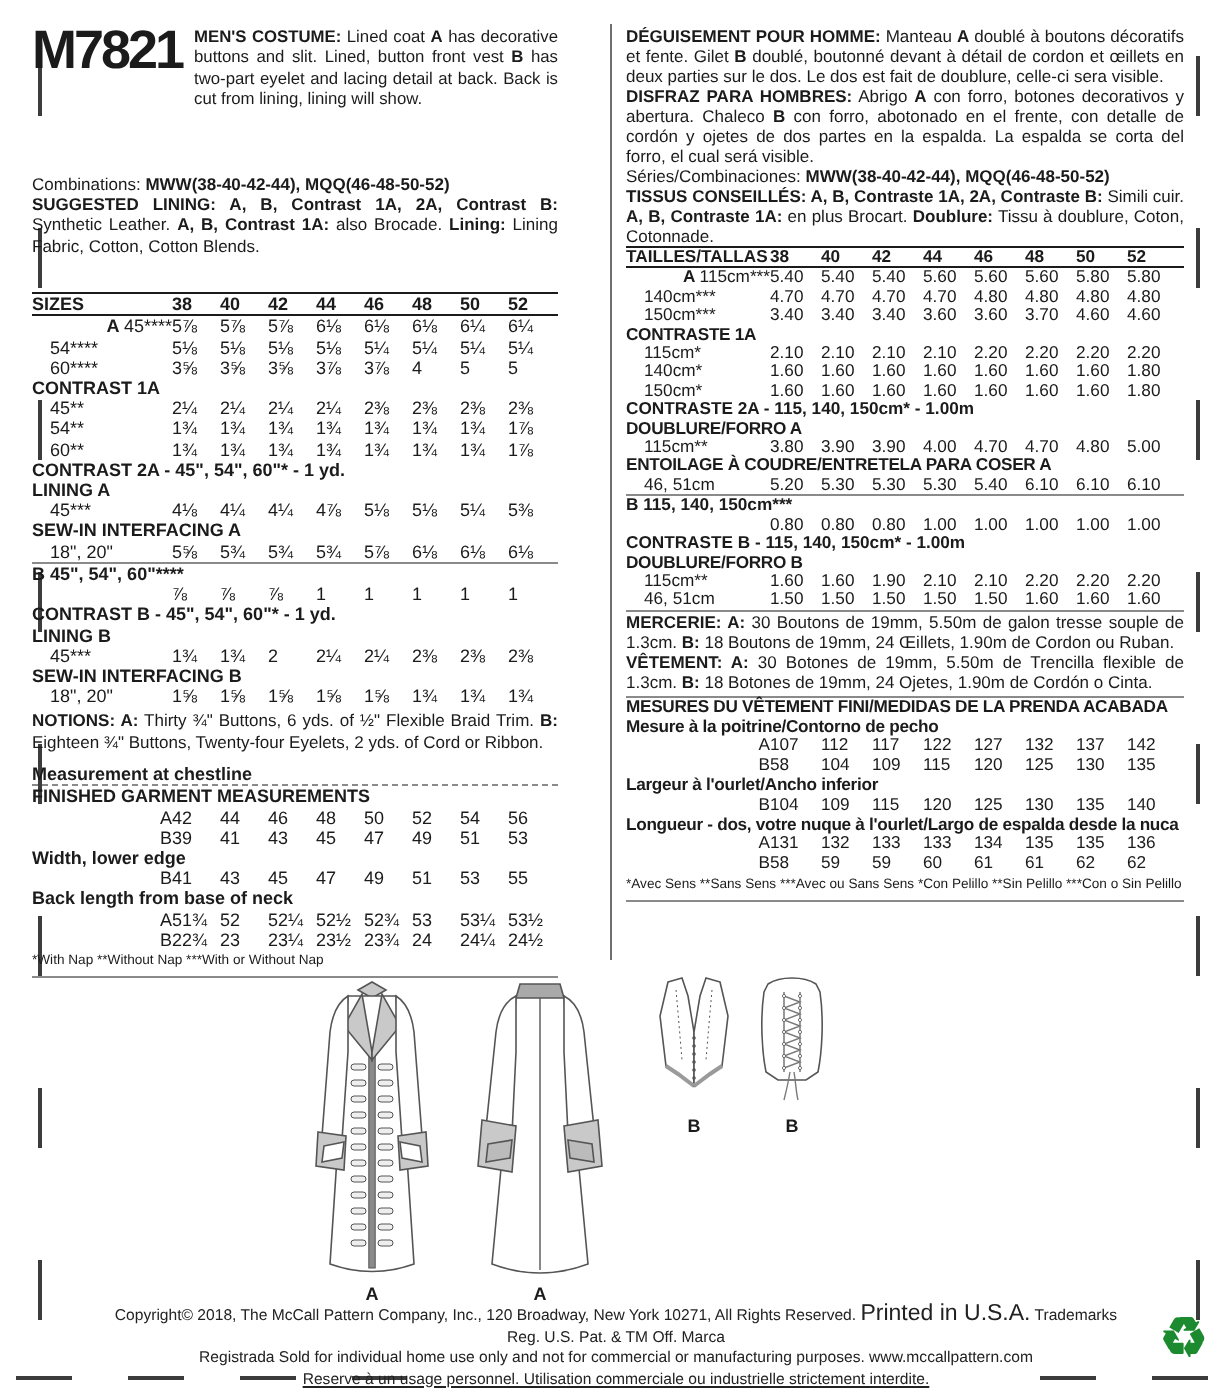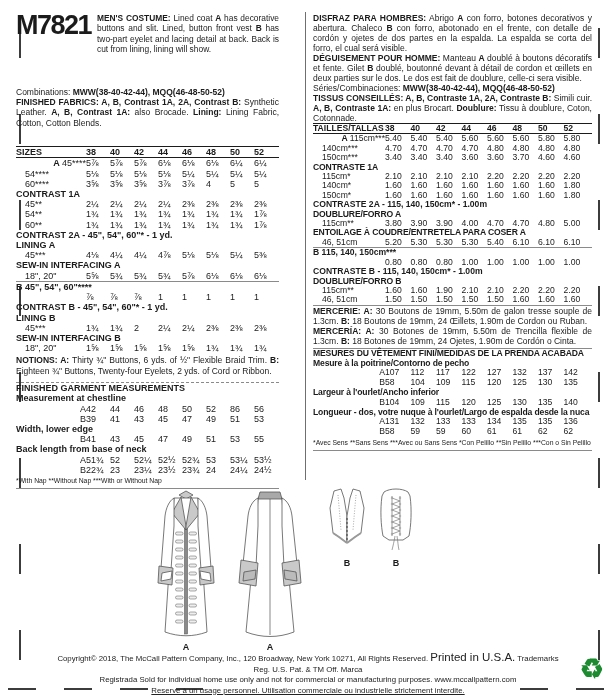--- a/index.html
+++ b/index.html
@@ -69,21 +69,21 @@
   <div class="hmarks l"></div>
   <div class="hmarks r"></div>
   <div class="col-divider"></div>
 
   <div class="col left">
     <div class="header-row">
       <div class="pattern-number">M7821</div>
       <p class="para desc"><span class="b">MEN'S COSTUME:</span><span> Lined coat </span><span class="b">A</span><span> has decorative buttons and slit. Lined, button front vest </span><span class="b">B</span><span> has two-part eyelet and lacing detail at back. Back is cut from lining, lining will show.</span></p>
     </div>
     <p class="para"><span>Combinations: </span><span class="b">MWW(38-40-42-44), MQQ(46-48-50-52)</span></p>
-    <p class="para"><span class="b">FINISHED FABRICS: A, B, Contrast 1A, 2A, Contrast B:</span><span> Synthetic Leather. </span><span class="b">A, B, Contrast 1A:</span><span> also Brocade. </span><span class="b">Lining:</span><span> Lining Fabric, Cotton, Cotton Blends.</span></p>
+    <p class="para"><span class="b">SUGGESTED LINING: A, B, Contrast 1A, 2A, Contrast B:</span><span> Synthetic Leather. </span><span class="b">A, B, Contrast 1A:</span><span> also Brocade. </span><span class="b">Lining:</span><span> Lining Fabric, Cotton, Cotton Blends.</span></p>
     <div class="table yard-en">
         <div class="trow row-head">
           <span class="tlabel">SIZES</span>
           <span class="cell">38</span>
           <span class="cell">40</span>
           <span class="cell">42</span>
           <span class="cell">44</span>
           <span class="cell">46</span>
           <span class="cell">48</span>
           <span class="cell">50</span>
@@ -230,35 +230,35 @@
           <span class="cell">1⅝</span>
           <span class="cell">1⅝</span>
           <span class="cell">1⅝</span>
           <span class="cell">1¾</span>
           <span class="cell">1¾</span>
           <span class="cell">1¾</span>
         </div>
       </div>
     <p class="para notions"><span class="b">NOTIONS: A:</span><span> Thirty ¾" Buttons, 6 yds. of ½" Flexible Braid Trim. </span><span class="b">B:</span><span> Eighteen ¾" Buttons, Twenty-four Eyelets, 2 yds. of Cord or Ribbon.</span></p>
     <div class="table fin noind">
+        <div class="trow row-section">
+          <span class="tlabel">Measurement at chestline</span>
+        </div>
         <div class="trow row-section rule-dash">
           <span class="tlabel">FINISHED GARMENT MEASUREMENTS</span>
-        </div>
-        <div class="trow row-section">
-          <span class="tlabel">Measurement at chestline</span>
         </div>
         <div class="trow row-data">
           <span class="tlabel">A</span>
           <span class="cell">42</span>
           <span class="cell">44</span>
           <span class="cell">46</span>
           <span class="cell">48</span>
           <span class="cell">50</span>
           <span class="cell">52</span>
-          <span class="cell">86</span>
+          <span class="cell">54</span>
           <span class="cell">56</span>
         </div>
         <div class="trow row-data">
           <span class="tlabel">B</span>
           <span class="cell">39</span>
           <span class="cell">41</span>
           <span class="cell">43</span>
           <span class="cell">45</span>
           <span class="cell">47</span>
           <span class="cell">49</span>
@@ -302,22 +302,22 @@
           <span class="cell">23¾</span>
           <span class="cell">24</span>
           <span class="cell">24¼</span>
           <span class="cell">24½</span>
         </div>
       </div>
     <p class="footnote">*With Nap **Without Nap ***With or Without Nap</p>
   </div>
 
   <div class="col right">
+    <p class="para"><span class="b">DÉGUISEMENT POUR HOMME:</span><span> Manteau </span><span class="b">A</span><span> doublé à boutons décoratifs et fente. Gilet </span><span class="b">B</span><span> doublé, boutonné devant à détail de cordon et œillets en deux parties sur le dos. Le dos est fait de doublure, celle-ci sera visible.</span></p>
     <p class="para"><span class="b">DISFRAZ PARA HOMBRES:</span><span> Abrigo </span><span class="b">A</span><span> con forro, botones decorativos y abertura. Chaleco </span><span class="b">B</span><span> con forro, abotonado en el frente, con detalle de cordón y ojetes de dos partes en la espalda. La espalda se corta del forro, el cual será visible.</span></p>
-    <p class="para"><span class="b">DÉGUISEMENT POUR HOMME:</span><span> Manteau </span><span class="b">A</span><span> doublé à boutons décoratifs et fente. Gilet </span><span class="b">B</span><span> doublé, boutonné devant à détail de cordon et œillets en deux parties sur le dos. Le dos est fait de doublure, celle-ci sera visible.</span></p>
     <p class="para"><span>Séries/Combinaciones: </span><span class="b">MWW(38-40-42-44), MQQ(46-48-50-52)</span></p>
     <p class="para"><span class="b">TISSUS CONSEILLÉS: A, B, Contraste 1A, 2A, Contraste B:</span><span> Simili cuir. </span><span class="b">A, B, Contraste 1A:</span><span> en plus Brocart. </span><span class="b">Doublure:</span><span> Tissu à doublure, Coton, Cotonnade.</span></p>
     <div class="table metric">
         <div class="trow row-head">
           <span class="tlabel">TAILLES/TALLAS</span>
           <span class="cell">38</span>
           <span class="cell">40</span>
           <span class="cell">42</span>
           <span class="cell">44</span>
           <span class="cell">46</span>
@@ -462,21 +462,21 @@
           <span class="cell">1.50</span>
           <span class="cell">1.50</span>
           <span class="cell">1.50</span>
           <span class="cell">1.50</span>
           <span class="cell">1.60</span>
           <span class="cell">1.60</span>
           <span class="cell">1.60</span>
         </div>
       </div>
     <p class="para rule-top"><span class="b">MERCERIE: A:</span><span> 30 Boutons de 19mm, 5.50m de galon tresse souple de 1.3cm. </span><span class="b">B:</span><span> 18 Boutons de 19mm, 24 Œillets, 1.90m de Cordon ou Ruban.</span></p>
-    <p class="para"><span class="b">MERCERÍA: A:</span><span> 30 Botones de 19mm, 5.50m de Trencilla flexible de 1.3cm. </span><span class="b">B:</span><span> 18 Botones de 19mm, 24 Ojetes, 1.90m de Cordón o Cinta.</span></p>
+    <p class="para"><span class="b">VÊTEMENT: A:</span><span> 30 Botones de 19mm, 5.50m de Trencilla flexible de 1.3cm. </span><span class="b">B:</span><span> 18 Botones de 19mm, 24 Ojetes, 1.90m de Cordón o Cinta.</span></p>
     <div class="table fin metric noind">
         <div class="trow row-section rule-top">
           <span class="tlabel">MESURES DU VÊTEMENT FINI/MEDIDAS DE LA PRENDA ACABADA</span>
         </div>
         <div class="trow row-section">
           <span class="tlabel">Mesure à la poitrine/Contorno de pecho</span>
         </div>
         <div class="trow row-data">
           <span class="tlabel">A</span>
           <span class="cell">107</span>

